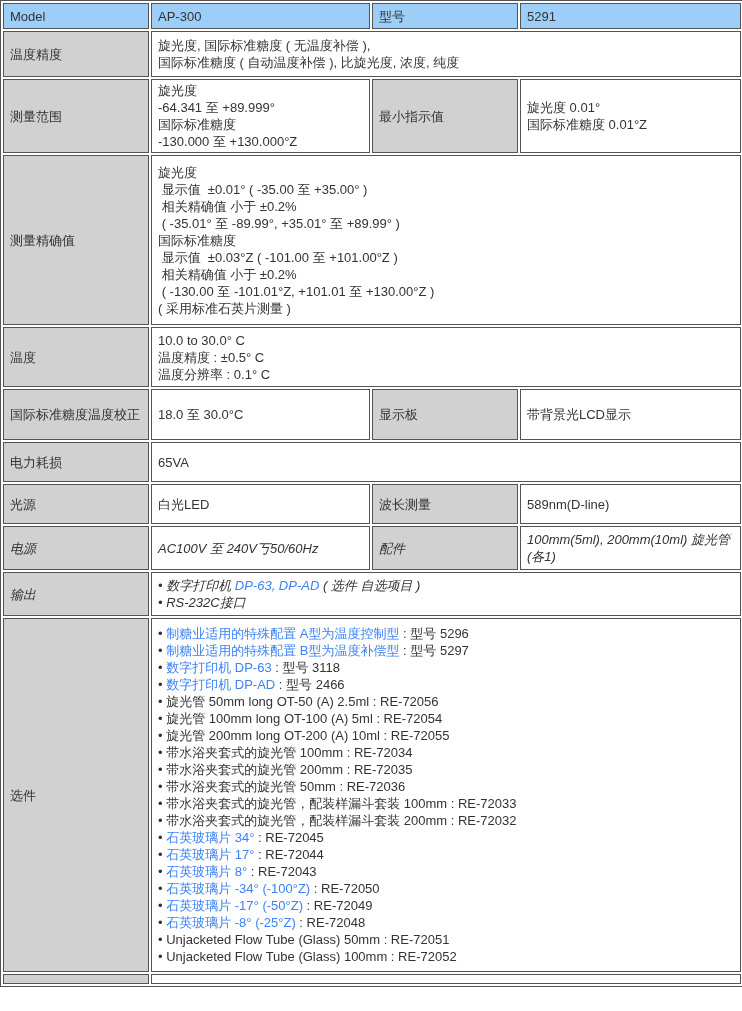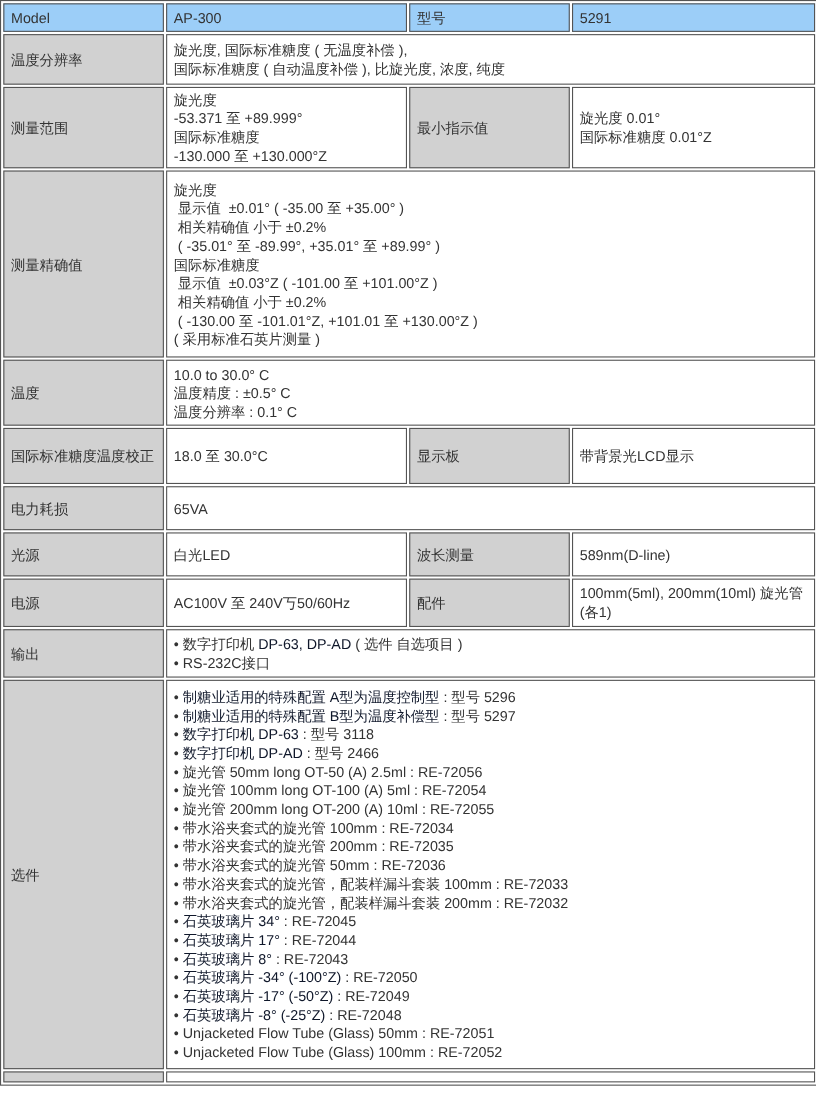--- a/index.html
+++ b/index.html
@@ -5,31 +5,31 @@
   html,body { margin:0; padding:0; background:#ffffff; }
   body { font-family:"Liberation Sans","DejaVu Sans",sans-serif; color:#333333; }
   #page { width:742px; height:1011px; overflow:hidden; background:#ffffff; }
   table.spec { border-collapse:separate; border-spacing:2px; table-layout:fixed;
                width:742px; background:#ffffff; border:1px solid #545454; }
   td { border:1px solid #545454; padding:2px 6px; vertical-align:middle;
        font-size:13px; line-height:17px; overflow:hidden; word-break:break-word;margin-left:21px; }
   td.lbl { background:#d1d1d1; }
   tr.hdr td { background:#9ccef8; }
   .ln { white-space:pre-wrap; line-height:17px; }
-  .lnk { color:#0f172a; text-decoration:none; cursor:pointer; }
+  .lnk { color:#3b82f6; text-decoration:none; cursor:pointer; }
   .lnk.u { }
   
   tr.r-hdr  { height:26px; }
   tr.r-scale, tr.r-read { height:46px; }
   tr.r-range { height:68px; }
   tr.r-acc   { height:170px; }
   tr.r-temp  { height:60px; }
   tr.r-corr  { height:51px; }
   tr.r-thin  { height:40px; }
-  tr.r-mid   { height:44px; }
+  tr.r-mid   { height:44px;font-style:italic; }
   tr.r-opts  { height:354px; }
   tr.r-part  { height:10px; }
 </style>
 </head>
 <body>
 
 <div id="page">
   <table class="spec">
     <colgroup>
       <col style="width:146px">
@@ -41,32 +41,32 @@
     <tbody>
         <tr class="hdr r-hdr">
       <td>Model</td>
       <td>AP-300</td>
       <td>型号</td>
       <td>5291</td>
     </tr>
 
 
     <tr class="r-read">
-      <td class="lbl">温度分辨率</td>
+      <td class="lbl">温度精度</td>
       <td colspan="3">
             <div class="ln">旋光度, 国际标准糖度 ( 无温度补偿 ),</div>
             <div class="ln">国际标准糖度 ( 自动温度补偿 ), 比旋光度, 浓度, 纯度</div>
           </td>
     </tr>
 
     <tr class="r-range">
       <td class="lbl">测量范围</td>
       <td>
             <div class="ln">旋光度</div>
-            <div class="ln">-53.371 至 +89.999°</div>
+            <div class="ln">-64.341 至 +89.999°</div>
             <div class="ln">国际标准糖度</div>
             <div class="ln">-130.000 至 +130.000°Z</div>
           </td>
       <td class="lbl">最小指示值</td>
       <td>
             <div class="ln">旋光度 0.01°</div>
             <div class="ln">国际标准糖度 0.01°Z</div>
           </td>
     </tr>
 

